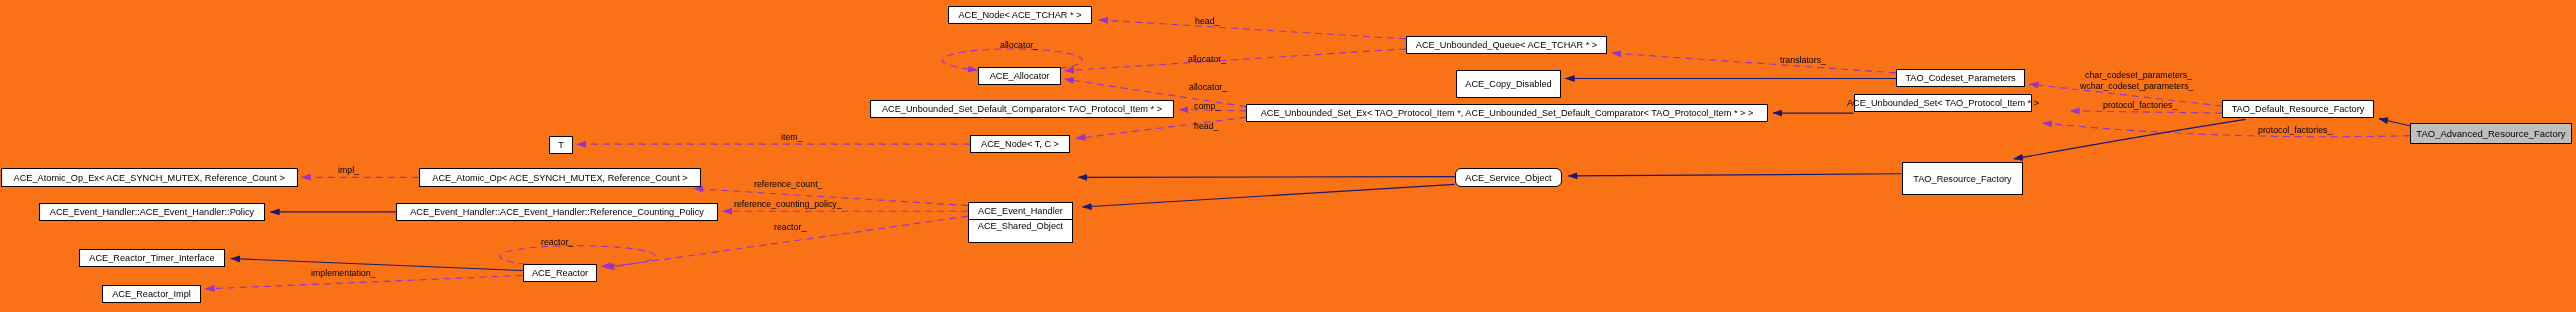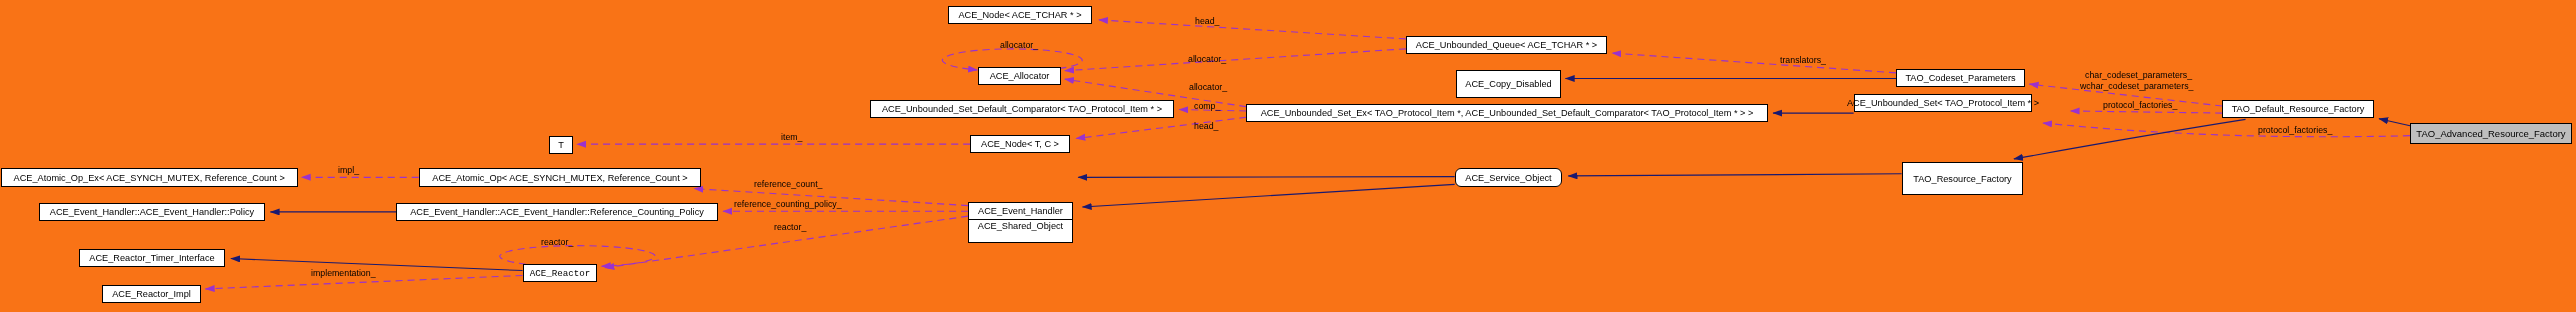--- a/index.html
+++ b/index.html
@@ -100,21 +100,21 @@
   <div class="node" style="left:970px;top:135px;width:100px;height:18.4px;">ACE_Node&lt; T, C &gt;</div>
   <div class="node" style="left:0.7px;top:168px;width:297px;height:19px;">ACE_Atomic_Op_Ex&lt; ACE_SYNCH_MUTEX, Reference_Count &gt;</div>
   <div class="node" style="left:419px;top:168px;width:282px;height:19px;">ACE_Atomic_Op&lt; ACE_SYNCH_MUTEX, Reference_Count &gt;</div>
   <div class="node" style="left:968px;top:168px;width:105px;height:35px;margin-top:40px;">ACE_Shared_Object</div>
   <div class="node" style="left:1455px;top:168px;width:107px;height:19px;border-radius:6px;">ACE_Service_Object</div>
   <div class="node" style="left:1902px;top:162px;width:121px;height:33px;">TAO_Resource_Factory</div>
   <div class="node" style="left:39px;top:203px;width:226px;height:18.4px;">ACE_Event_Handler::ACE_Event_Handler::Policy</div>
   <div class="node" style="left:396px;top:203px;width:322px;height:18.4px;">ACE_Event_Handler::ACE_Event_Handler::Reference_Counting_Policy</div>
   <div class="node" style="left:968px;top:202px;width:105px;height:18.4px;">ACE_Event_Handler</div>
   <div class="node" style="left:79px;top:249px;width:146px;height:18.4px;">ACE_Reactor_Timer_Interface</div>
-  <div class="node" style="left:523px;top:264px;width:74px;height:18.4px;font-family:Liberation Mono, monospace;">ACE_Reactor</div>
+  <div class="node" style="left:523px;top:264px;width:74px;height:18.4px;">ACE_Reactor</div>
   <div class="node" style="left:102px;top:285px;width:99px;height:18.4px;">ACE_Reactor_Impl</div>
 
   <span class="elabel" style="left:1195px;top:15.5px;">head_</span>
   <span class="elabel" style="left:1000px;top:40px;">allocator_</span>
   <span class="elabel" style="left:1188px;top:54px;">allocator_</span>
   <span class="elabel" style="left:1189px;top:82px;">allocator_</span>
   <span class="elabel" style="left:1780px;top:55px;">translators_</span>
   <span class="elabel" style="left:2085px;top:70px;">char_codeset_parameters_</span>
   <span class="elabel" style="left:2080px;top:81px;">wchar_codeset_parameters_</span>
   <span class="elabel" style="left:2103px;top:100px;">protocol_factories_</span>

